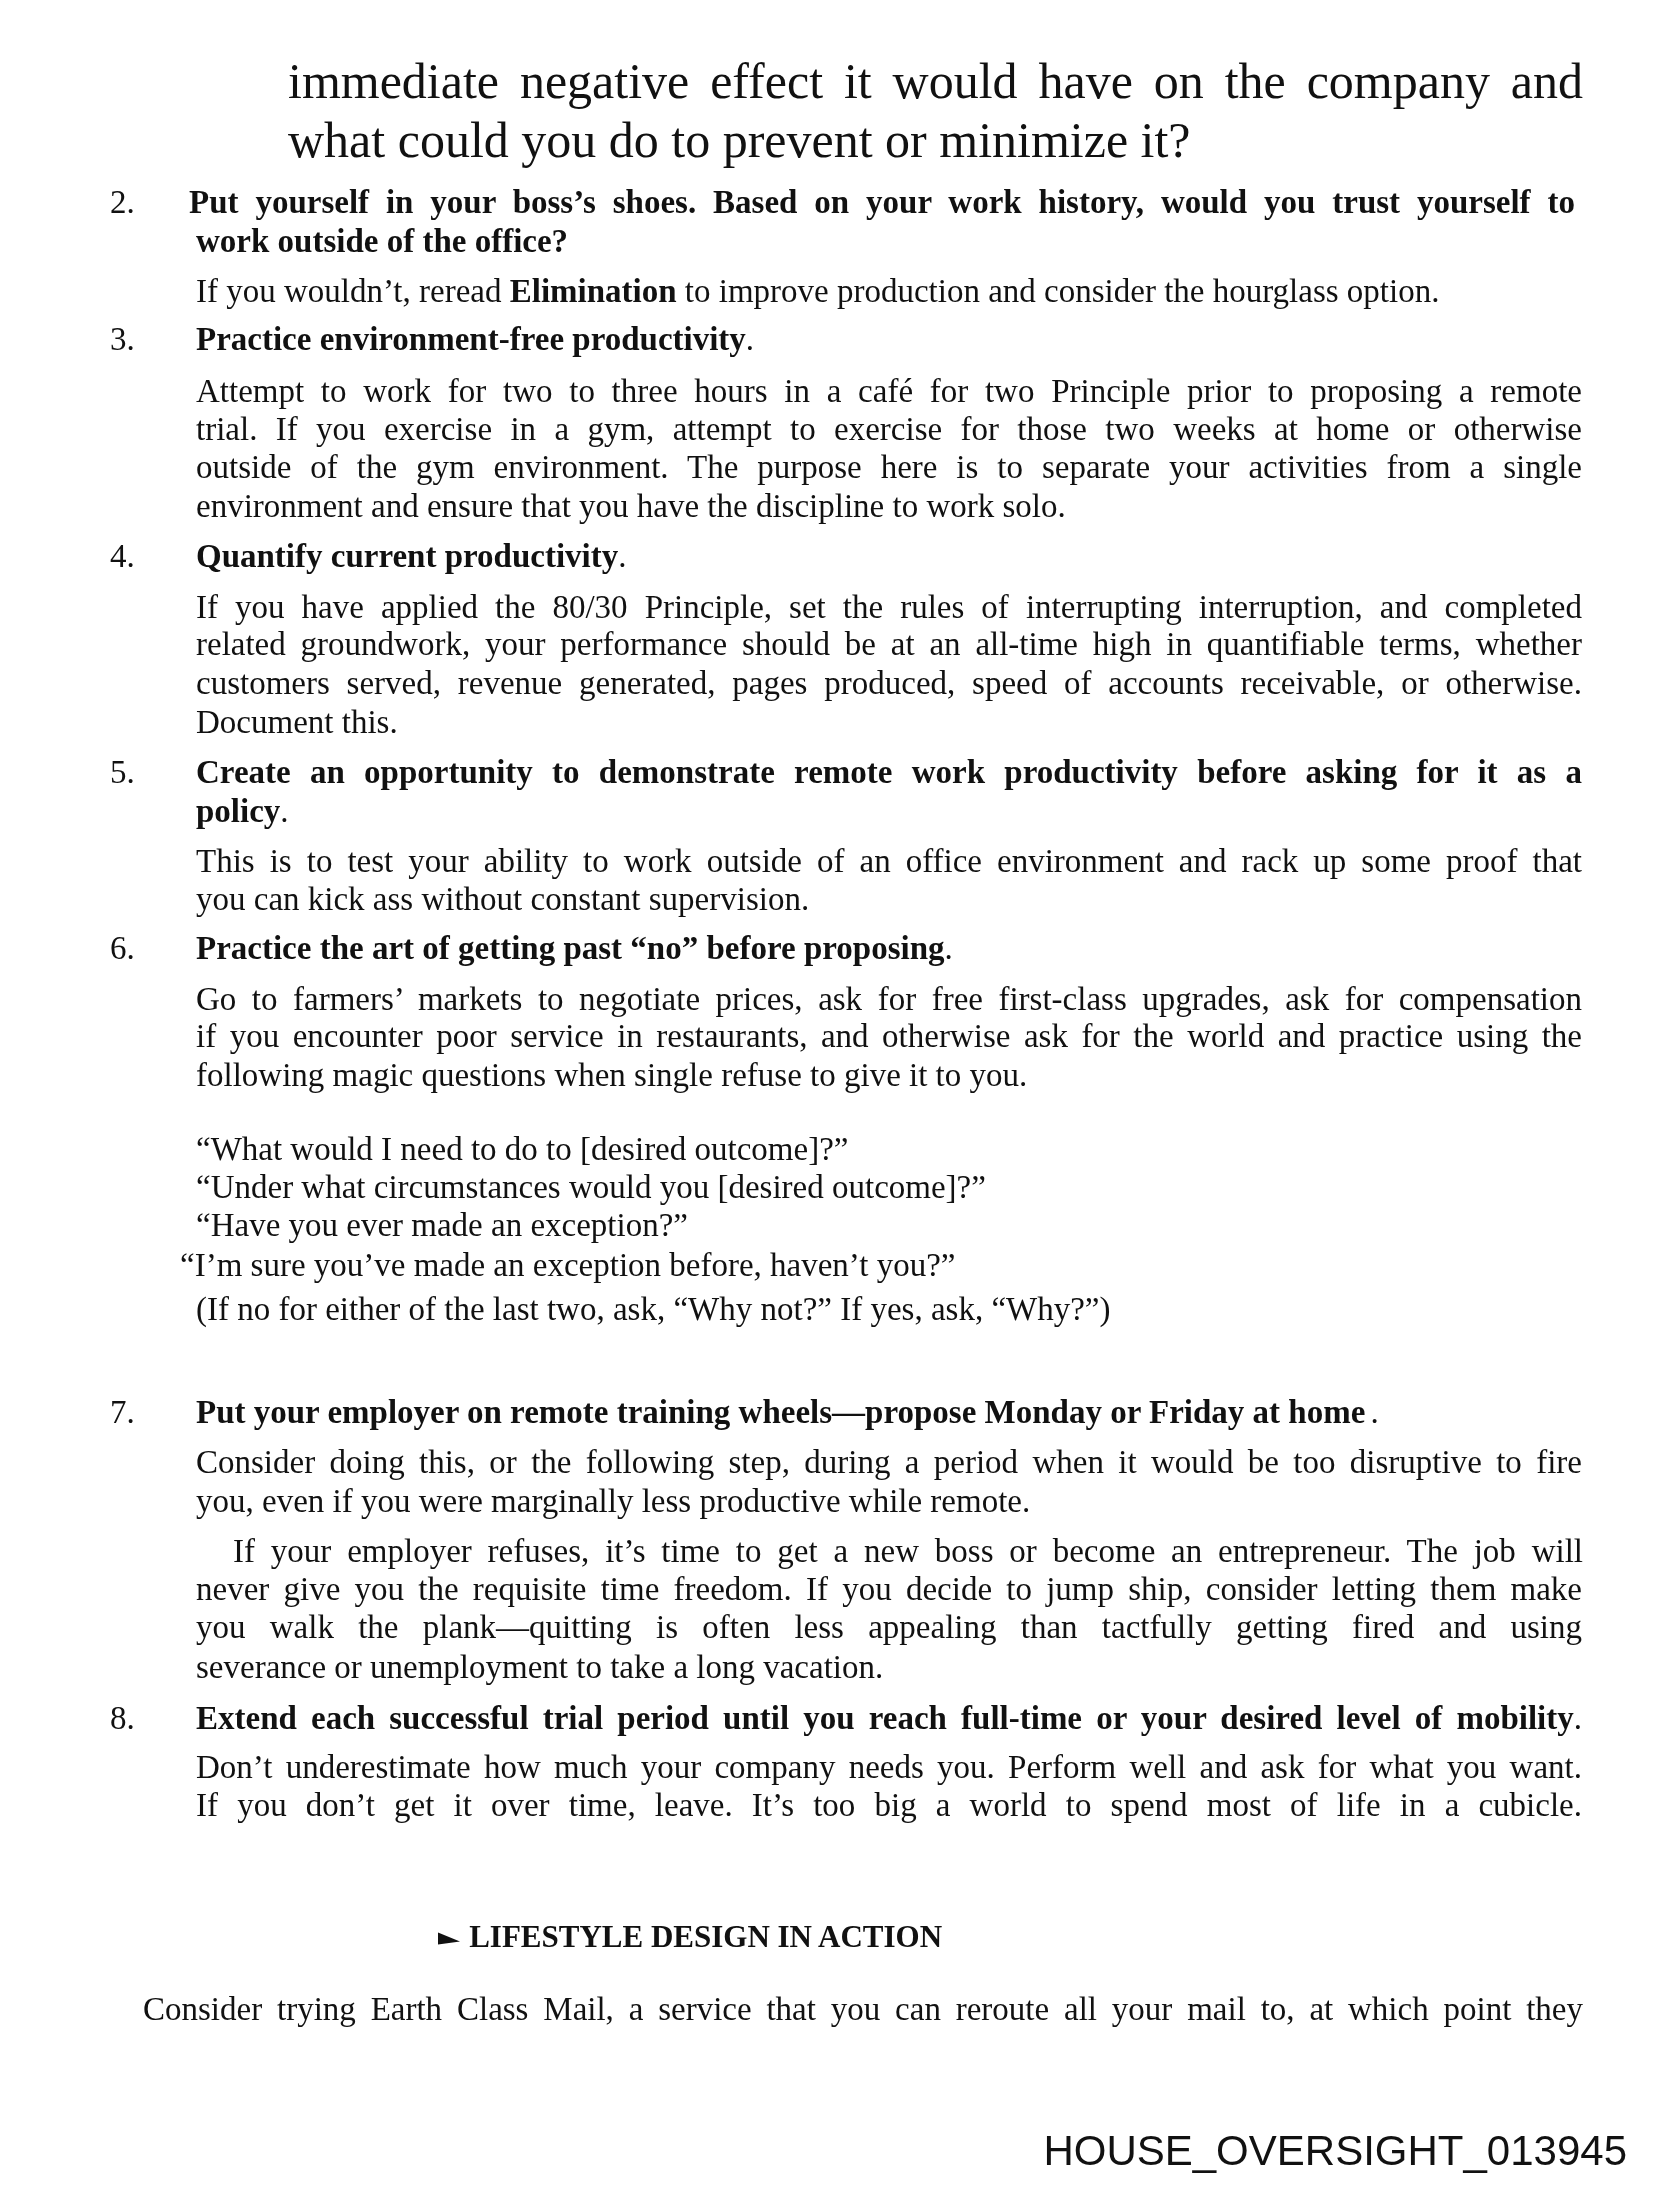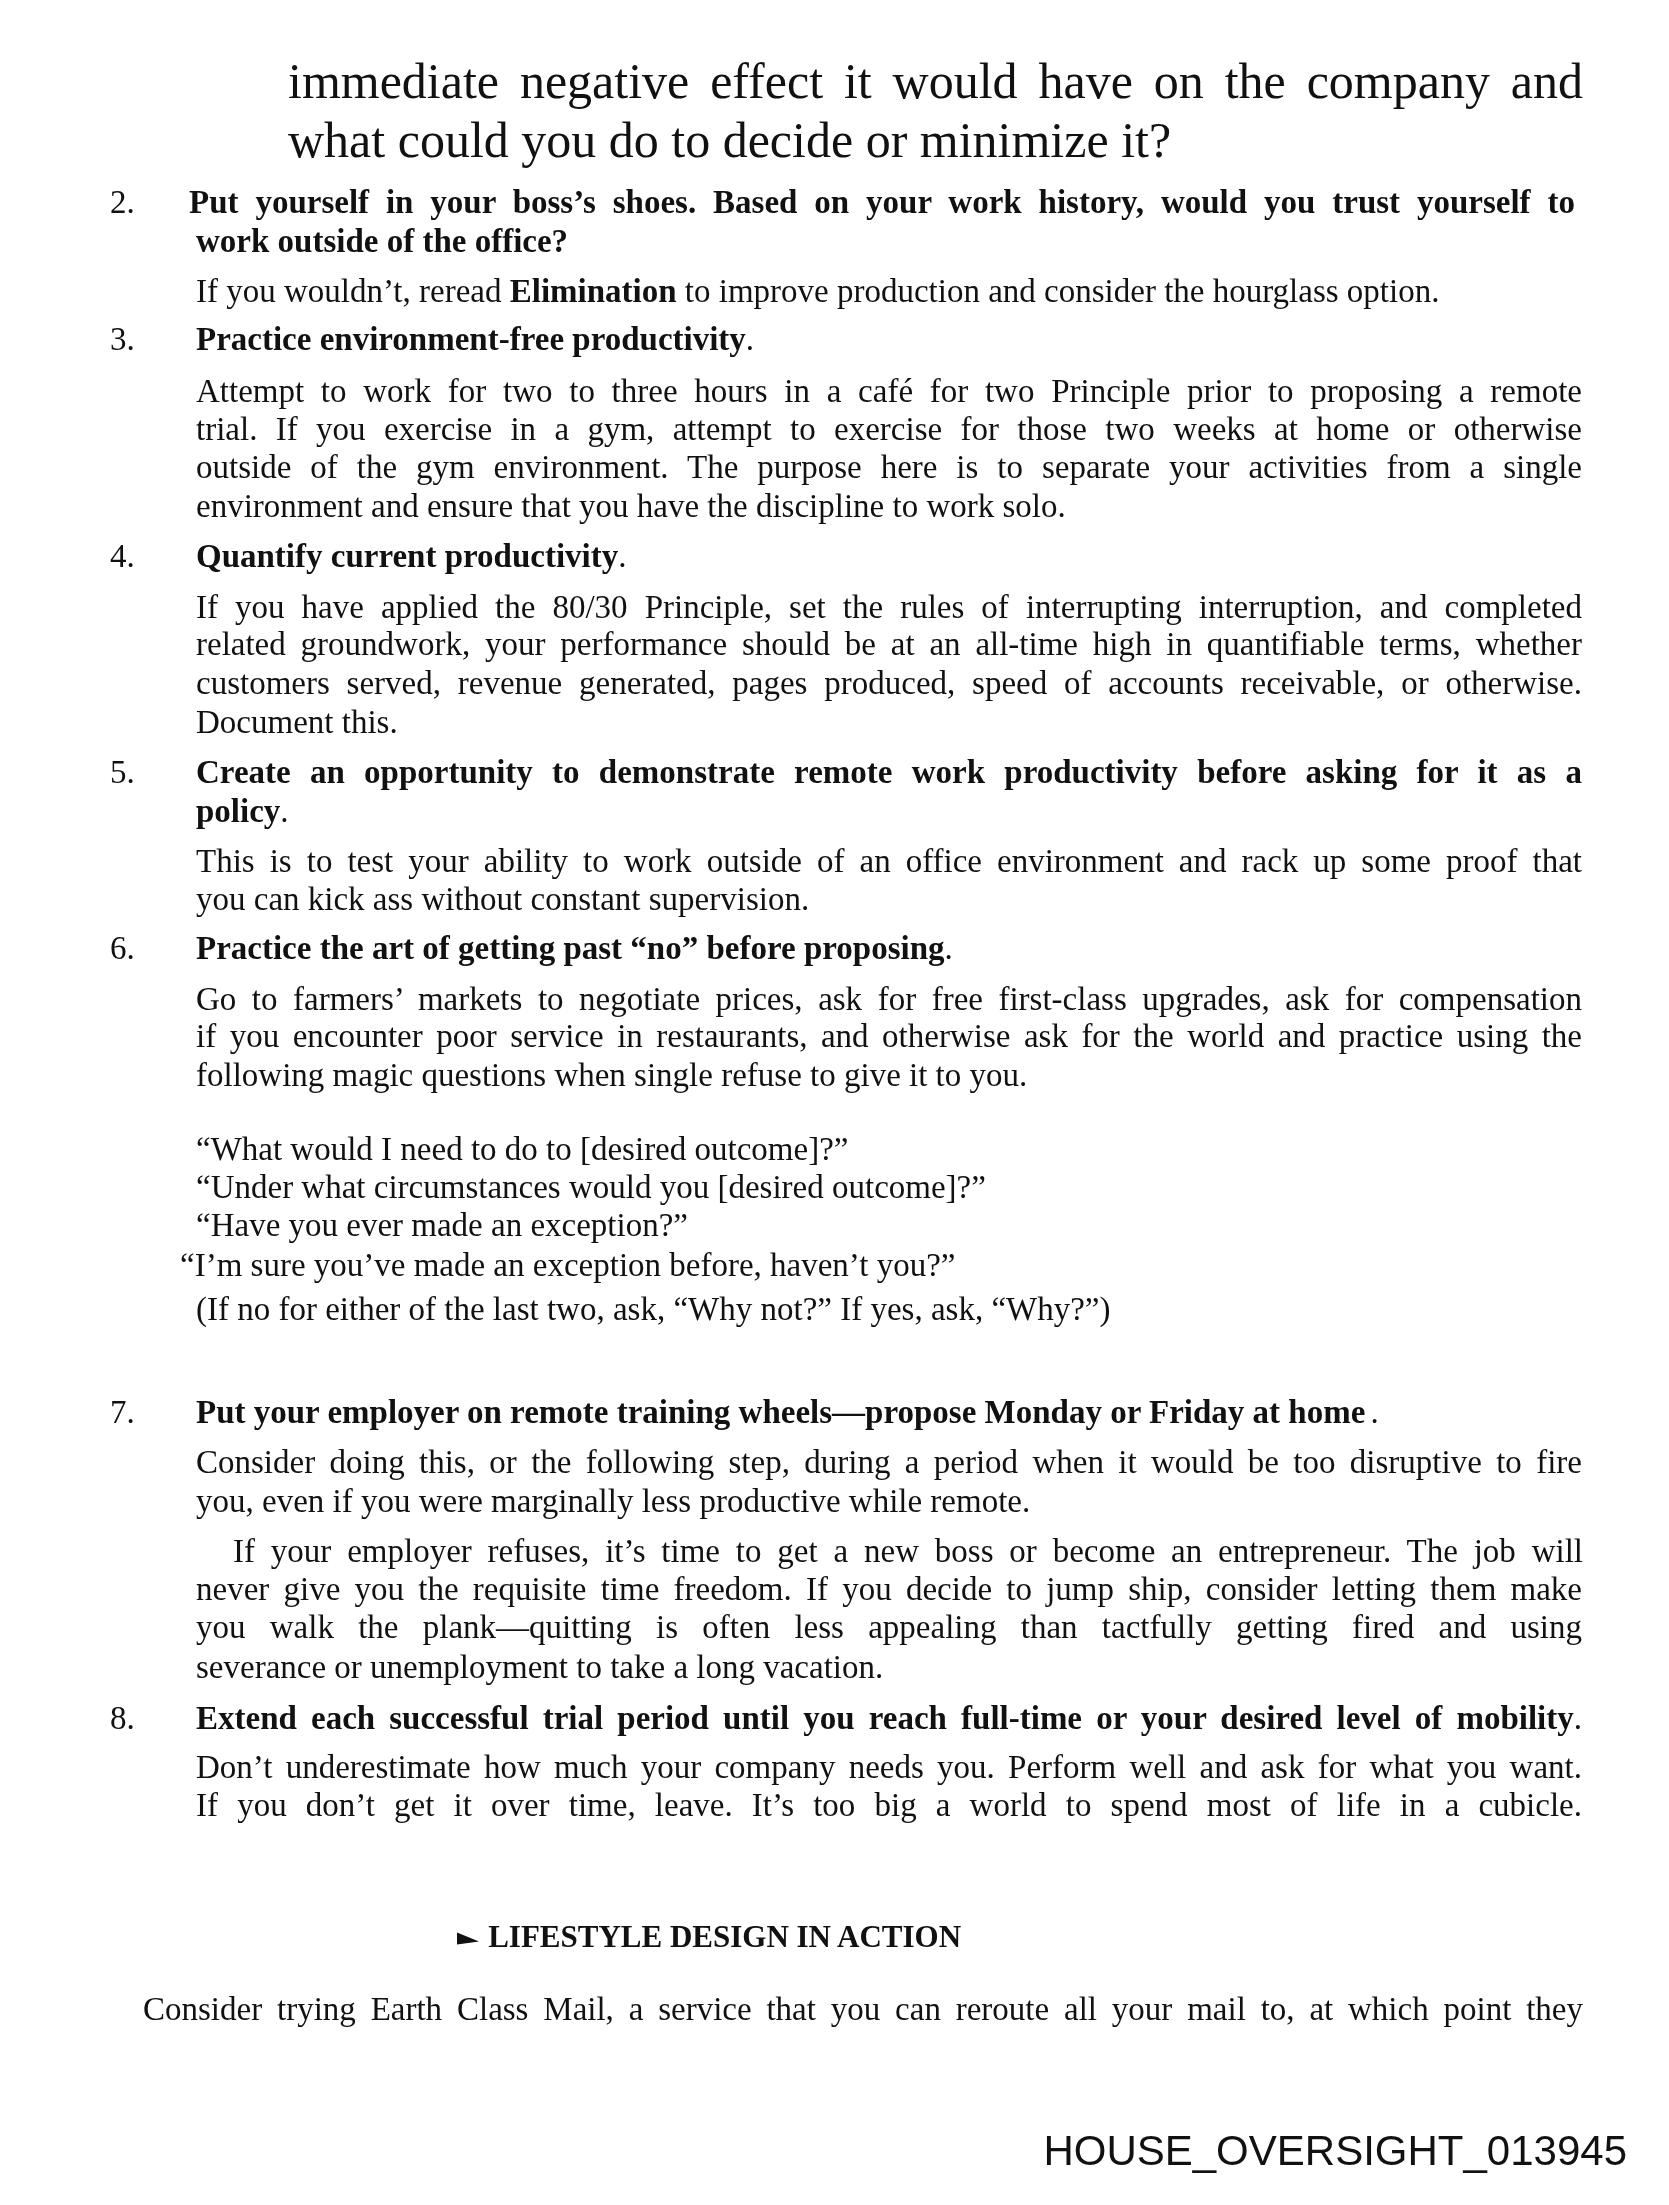--- a/index.html
+++ b/index.html
@@ -4,28 +4,28 @@
 <style>
   html, body { margin:0; padding:0; background:#ffffff; }
   body { width:1669px; height:2205px; position:relative; overflow:hidden; color:#111; }
   .serif { font-family: "Liberation Serif", "DejaVu Serif", serif; }
   .ln { position:absolute; white-space:nowrap; font-size:33px; line-height:39px; }
   .just { white-space:normal; text-align:justify; text-align-last:justify; }
   .big { font-size:50px; line-height:58px; }
   .b { font-weight:bold; }
   .num { position:absolute; left:110px; font-size:33px; line-height:39px; }
   .footer { position:absolute; right:42px; top:2127px; font-family:"Liberation Sans","DejaVu Sans",sans-serif; font-size:42px; letter-spacing:0px; }
-  .heading { position:absolute; left:0; width:1380px; top:1917px; text-align:center; font-size:31px; font-weight:bold; line-height:39px;padding-left:19px; }
+  .heading { position:absolute; left:0; width:1380px; top:1917px; text-align:center; font-size:31px; font-weight:bold; line-height:39px; }
   .arrow { display:inline-block; width:0; height:0; border-top:6.5px solid transparent; border-bottom:6.5px solid transparent; border-left:22px solid #111; margin-right:9.2px; vertical-align:middle; transform:skewY(8deg); }
 </style>
 </head>
 <body class="serif">
 
 <div class="ln big just" style="left:288px; width:1295px; top:52px;">immediate negative effect it would have on the company and</div>
-<div class="ln big" style="left:288px; top:111px;">what could you do to decide or minimize it?</div>
+<div class="ln big" style="left:288px; top:111px;">what could you do to prevent or minimize it?</div>
 
 <div class="num" style="top:183px;">2.</div>
 <div class="ln b just" style="left:189px; width:1386px; top:183px;">Put yourself in your boss’s shoes. Based on your work history, would you trust yourself to</div>
 <div class="ln b" style="left:196px; top:222px;">work outside of the office?</div>
 <div class="ln" style="left:196px; top:272px;"><span>If you wouldn’t, reread </span><span class="b">Elimination</span><span> to improve production and consider the hourglass option.</span></div>
 
 <div class="num" style="top:320px;">3.</div>
 <div class="ln" style="left:196px; top:320px;"><span class="b">Practice environment-free productivity</span><span>.</span></div>
 <div class="ln just" style="left:196px; width:1386px; top:372px;">Attempt to work for two to three hours in a café for two Principle prior to proposing a remote</div>
 <div class="ln just" style="left:196px; width:1386px; top:410px;">trial. If you exercise in a gym, attempt to exercise for those two weeks at home or otherwise</div>

